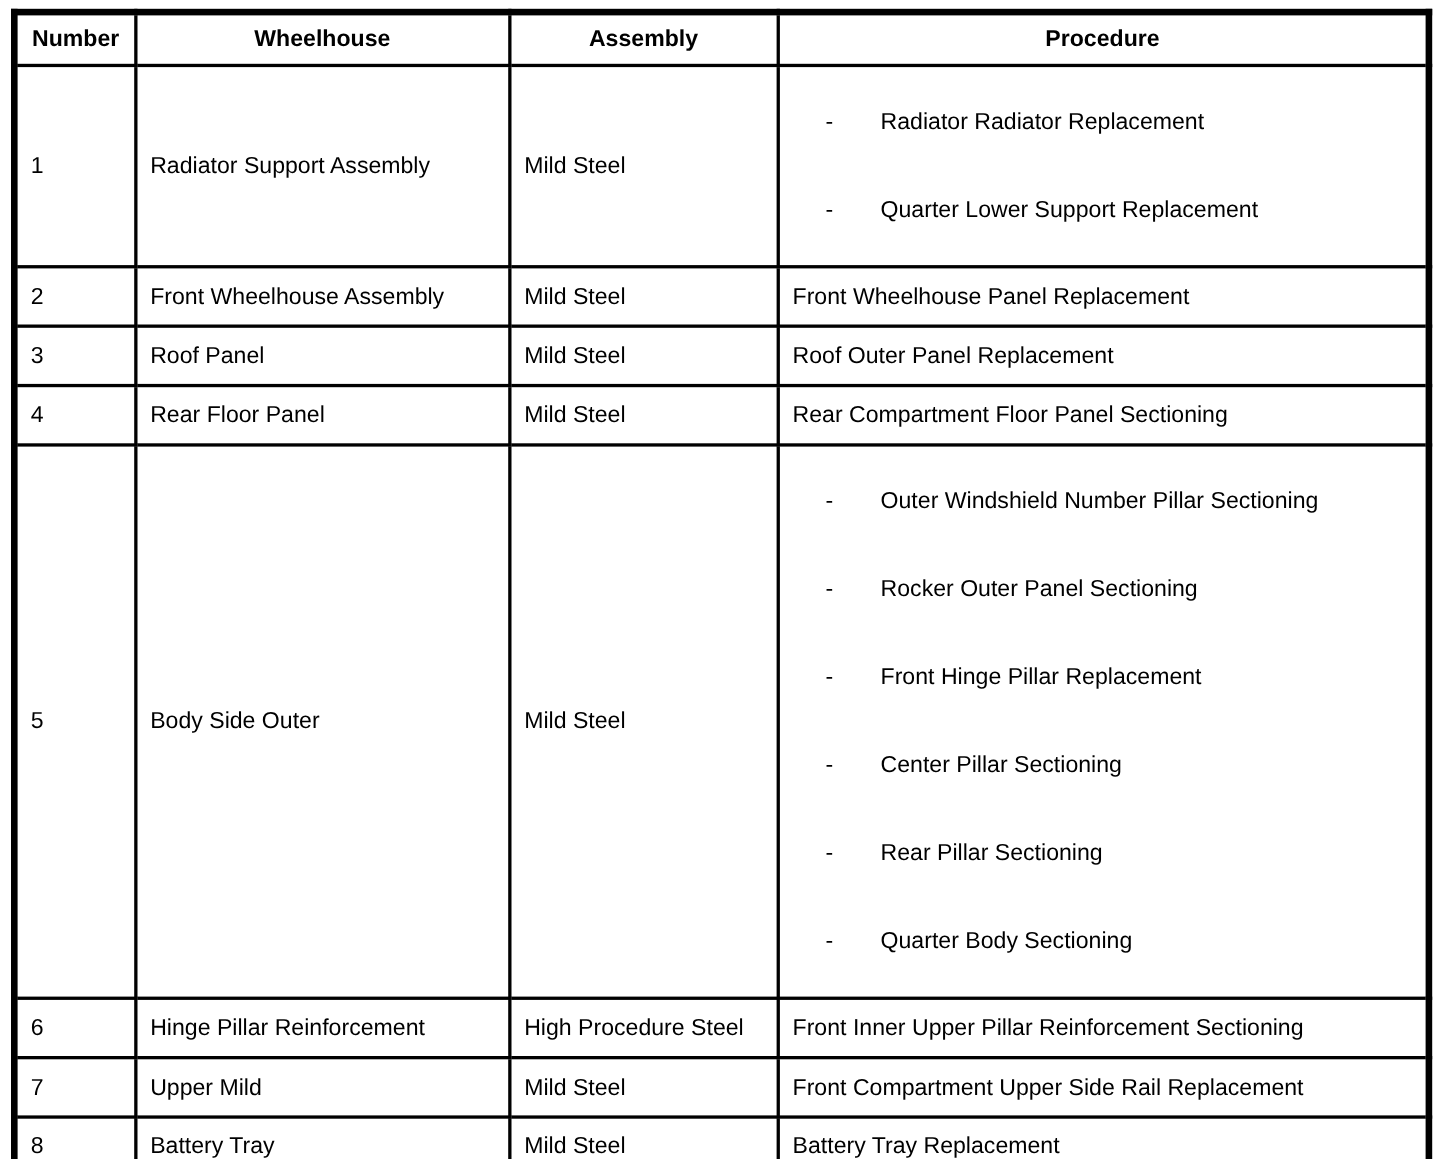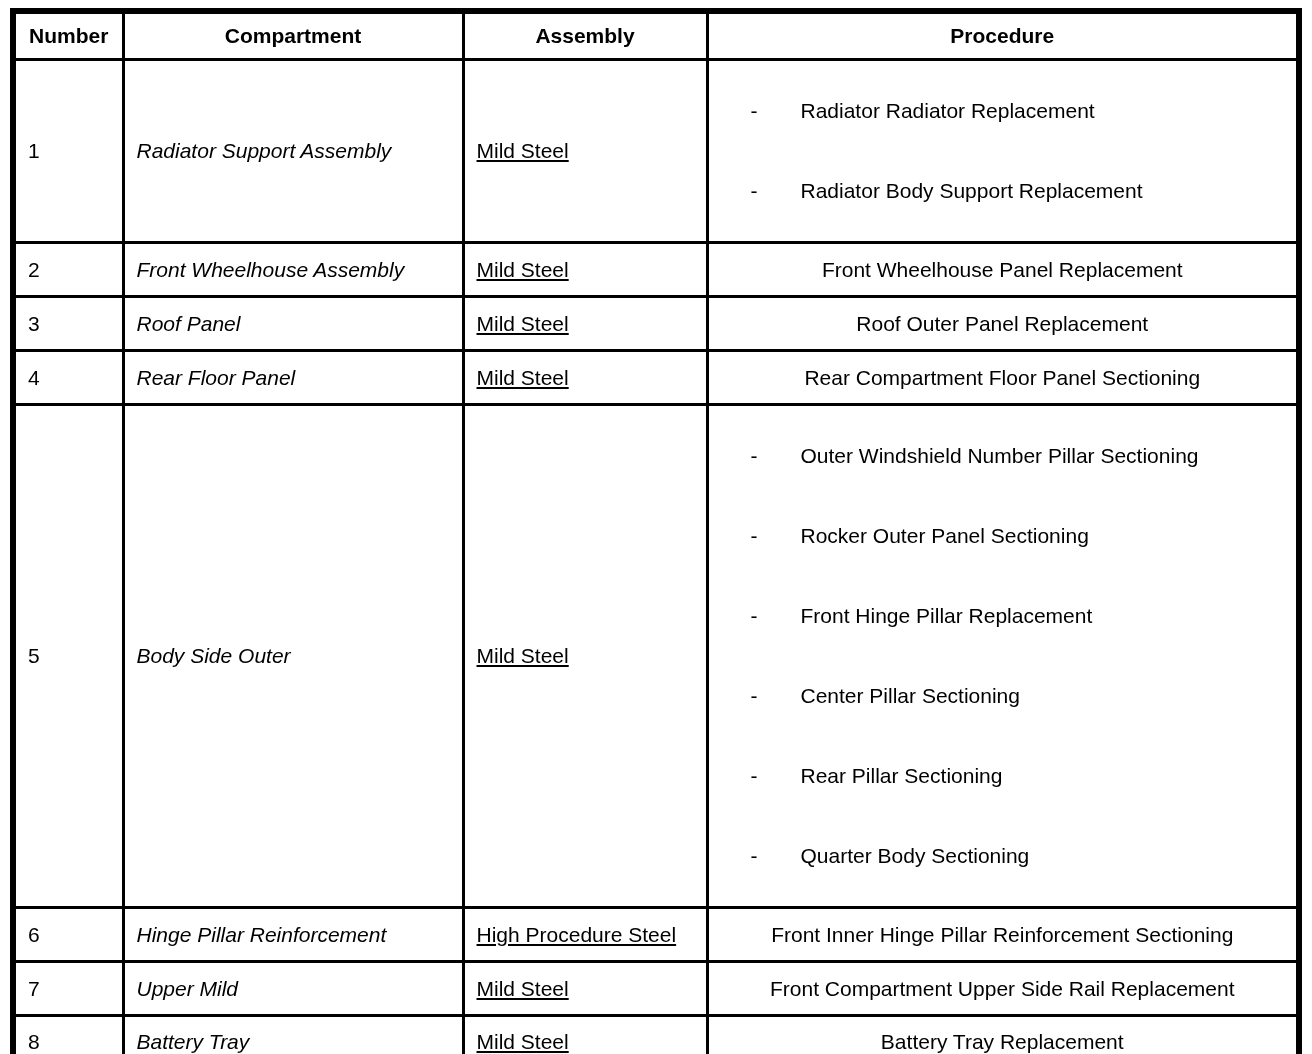--- a/index.html
+++ b/index.html
@@ -36,22 +36,22 @@
   table.spec-table {
     border: 6px solid #000000;
   }
   th {
     font-weight: bold;
     text-align: center;
     height: 46px;
     font-size: 21px;
   }
   td.cell-number { padding-left: 14px; }
-  td.cell-description { padding-left: 14px; font-style: italic; }
-  td.cell-material { padding-left: 14px; text-decoration: underline; }
+  td.cell-description { padding-left: 14px; }
+  td.cell-material { padding-left: 14px; }
   td.cell-procedure { padding-left: 12px; }
 
   tr.row-single { height: 54px; }
   tr.row-tall-1 { height: 166px; }
   tr.row-tall-5 { height: 503px; }
 
   .proc-list {
     display: flex;
     flex-direction: column;
     justify-content: space-around;
@@ -63,57 +63,57 @@
     padding: 28px 0;
   }
   .proc-item .dash {
     display: inline-block;
     width: 50px;
     padding-left: 30px;
     box-sizing: content-box;
     flex: 0 0 auto;
   }
   .proc-single {
-    text-align: center;
+    text-align: left;
   }
 </style>
 </head>
 <body>
 
 <div class="page">
   <table class="spec-table">
     <colgroup>
       <col style="width:110px">
       <col style="width:340px">
       <col style="width:244px">
       <col>
     </colgroup>
     <thead>
       <tr>
         <th>Number</th>
-        <th>Compartment</th>
+        <th>Wheelhouse</th>
         <th>Assembly</th>
         <th>Procedure</th>
       </tr>
     </thead>
     <tbody>
 
       <tr class="row-tall-1">
         <td class="cell-number">1</td>
         <td class="cell-description">Radiator Support Assembly</td>
         <td class="cell-material">Mild Steel</td>
         <td class="cell-procedure">
           <div class="proc-list">
             <div class="proc-item">
               <span class="dash">-</span>
               <span>Radiator Radiator Replacement</span>
             </div>
             <div class="proc-item">
               <span class="dash">-</span>
-              <span>Radiator Body Support Replacement</span>
+              <span>Quarter Lower Support Replacement</span>
             </div>
           </div>
         </td>
       </tr>
 
       <tr class="row-single">
         <td class="cell-number">2</td>
         <td class="cell-description">Front Wheelhouse Assembly</td>
         <td class="cell-material">Mild Steel</td>
         <td class="cell-procedure">
@@ -171,21 +171,21 @@
             </div>
           </div>
         </td>
       </tr>
 
       <tr class="row-single">
         <td class="cell-number">6</td>
         <td class="cell-description">Hinge Pillar Reinforcement</td>
         <td class="cell-material">High Procedure Steel</td>
         <td class="cell-procedure">
-          <div class="proc-single">Front Inner Hinge Pillar Reinforcement Sectioning</div>
+          <div class="proc-single">Front Inner Upper Pillar Reinforcement Sectioning</div>
         </td>
       </tr>
 
       <tr class="row-single">
         <td class="cell-number">7</td>
         <td class="cell-description">Upper Mild</td>
         <td class="cell-material">Mild Steel</td>
         <td class="cell-procedure">
           <div class="proc-single">Front Compartment Upper Side Rail Replacement</div>
         </td>

